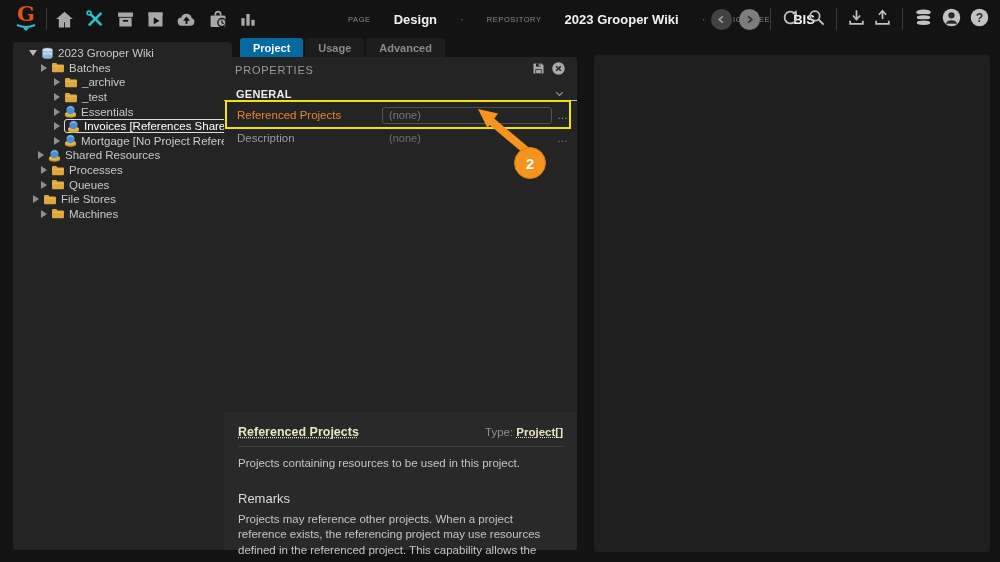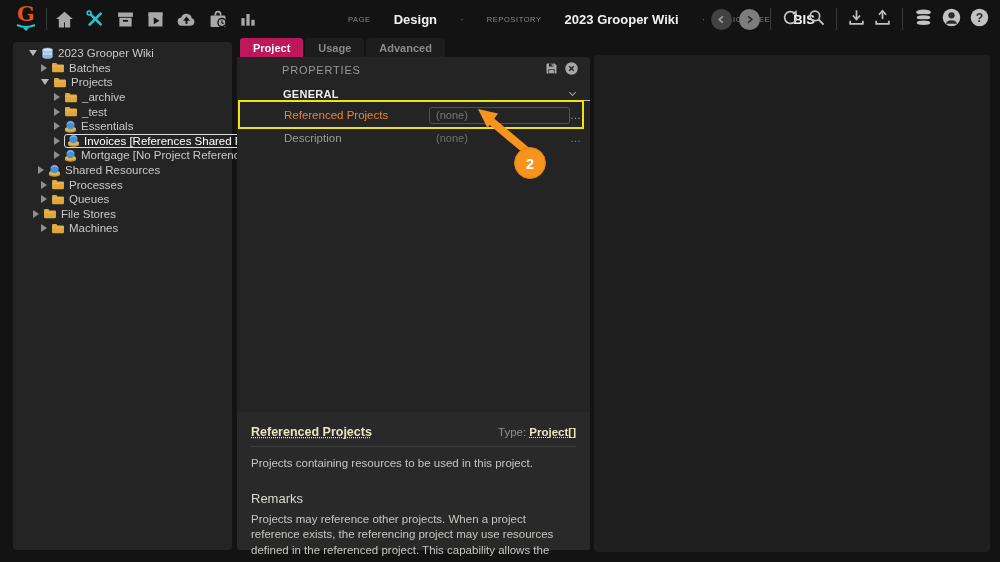--- a/index.html
+++ b/index.html
@@ -29,22 +29,22 @@
   .tree-item { display:flex; align-items:center; gap:4px; height:14.6px; font-size:11.5px; color:#c9c9c9; cursor:default; white-space:nowrap; }
   .exp { width:0; height:0; border-style:solid; flex:none; }
   .exp.right { border-width:4px 0 4px 6px; border-color:transparent transparent transparent #8f8f8f; }
   .exp.down { border-width:6px 4px 0 4px; border-color:#b8b8b8 transparent transparent transparent; }
   .ticon { flex:none; display:flex; }
   .sel-box { display:inline-flex; align-items:center; gap:4px; border:1px solid #dcdcdc; border-radius:3px; padding:0 4px 0 2px; color:#ffffff; height:14px; }
 
   
   .tabbar { position:absolute; left:240px; top:38px; height:19px; display:flex; gap:2px; }
   .tab { height:19px; padding:0 13px; font-size:11px; font-weight:bold; display:flex; align-items:center; border-radius:3px 3px 0 0; background:#1d1d1d; color:#8a8a8a; cursor:default; }
-  .tab.active { background:#be185d; color:#fafafa;text-align:right; }
-  .mid-panel { position:absolute; left:237px; top:57px; width:353px; height:493px; background:#242424; border-radius:0 3px 3px 3px;padding-left:34px; }
+  .tab.active { background:#0369a1; color:#fafafa;text-align:right; }
+  .mid-panel { position:absolute; left:224px; top:57px; width:353px; height:493px; background:#242424; border-radius:0 3px 3px 3px; }
   .props-bar { height:26px; display:flex; align-items:center; padding:0 11px; }
   .props-title { font-size:11px; color:#9a9a9a; letter-spacing:.8px; flex:1; }
   .props-icons { display:flex; align-items:center; gap:5px; }
   .section-hdr { margin:5px 0 0; height:13px; display:flex; align-items:center; padding:0 12px; border-bottom:1px solid #c4c4c4; }
   .section-title { font-size:11px; font-weight:bold; color:#ececec; letter-spacing:.3px; flex:1; }
   .prop-row { position:relative; display:flex; align-items:center; }
   .row-main { height:28px; }
   .row-sub { height:18px; }
   .prop-label { font-size:11.5px; padding-left:13px; width:158px; flex:none; }
   .label-hl { color:#ee8133; }
@@ -231,30 +231,20 @@
       <span class="exp right"></span>
       <span class="ticon">
         <svg width="14" height="11" viewBox="0 0 15 12">
             <path d="M1 2.2A1.2 1.2 0 0 1 2.2 1h3.4L7 2.8h5.8A1.2 1.2 0 0 1 14 4v6a1.2 1.2 0 0 1-1.2 1.2H2.2A1.2 1.2 0 0 1 1 10Z" fill="#dfa83f"></path>
             <path d="M1 4.6h13" stroke="#f0c05e" stroke-width=".9"></path>
           </svg>
       </span>
       <span>Batches</span>
     </div>
 
-    <div class="tree-item" style="padding-left:28px">
-      <span class="exp down"></span>
-      <span class="ticon">
-        <svg width="14" height="11" viewBox="0 0 15 12">
-            <path d="M1 2.2A1.2 1.2 0 0 1 2.2 1h3.4L7 2.8h5.8A1.2 1.2 0 0 1 14 4v6a1.2 1.2 0 0 1-1.2 1.2H2.2A1.2 1.2 0 0 1 1 10Z" fill="#dfa83f"></path>
-            <path d="M1 4.6h13" stroke="#f0c05e" stroke-width=".9"></path>
-          </svg>
-      </span>
-      <span>Projects</span>
-    </div>
 
     <div class="tree-item" style="padding-left:41px">
       <span class="exp right"></span>
       <span class="ticon">
         <svg width="14" height="11" viewBox="0 0 15 12">
             <path d="M1 2.2A1.2 1.2 0 0 1 2.2 1h3.4L7 2.8h5.8A1.2 1.2 0 0 1 14 4v6a1.2 1.2 0 0 1-1.2 1.2H2.2A1.2 1.2 0 0 1 1 10Z" fill="#dfa83f"></path>
             <path d="M1 4.6h13" stroke="#f0c05e" stroke-width=".9"></path>
           </svg>
       </span>
       <span>_archive</span>

